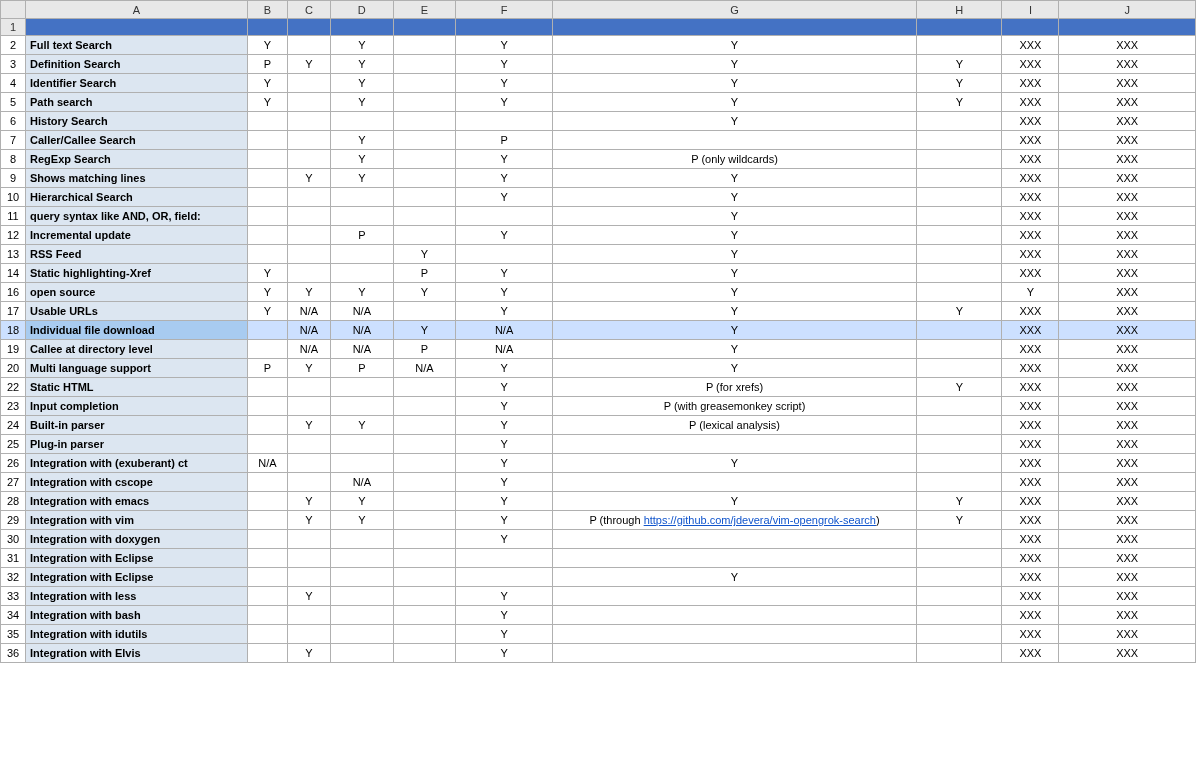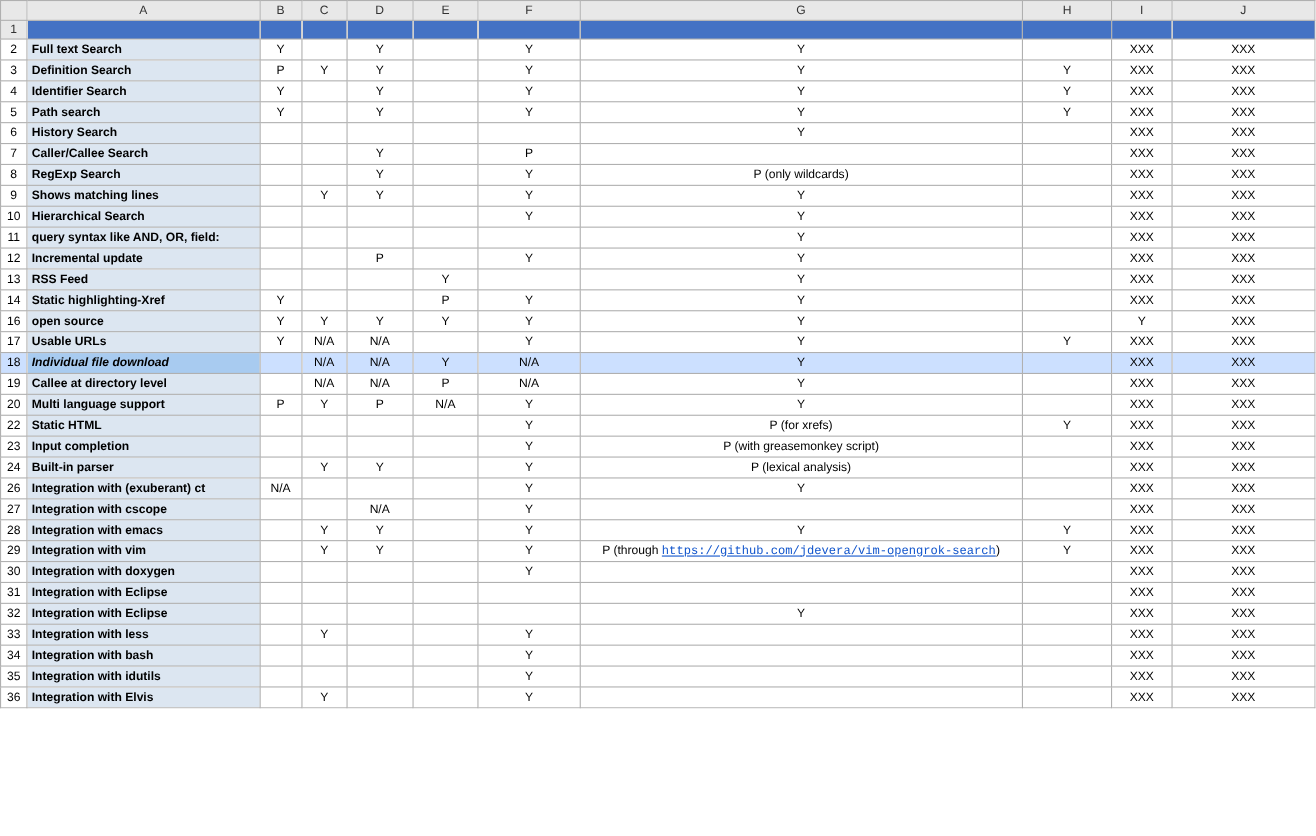--- a/index.html
+++ b/index.html
@@ -77,21 +77,20 @@
     .col-g { width: 320px; min-width: 320px; text-align: center; }
     .col-h { width: 75px; min-width: 75px; text-align: center; }
     .col-i { width: 50px; min-width: 50px; text-align: center; }
     .col-j { width: 120px; min-width: 120px; text-align: center; }
     
     .selected-row td {
       background: #cce0ff !important;
     }
     .selected-row td.col-a {
       background: #a8cbf0 !important;
-      font-style: italic;
     }
     
     .feature-header th {
       background: #4472c4;
       color: #fff;
       font-weight: bold;
     }
     tr td { height: 19px; }
   </style>
 </head>
@@ -396,20 +395,33 @@
         <td class="col-c">Y</td>
         <td class="col-d">Y</td>
         <td class="col-e"></td>
         <td class="col-f">Y</td>
         <td class="col-g">P (lexical analysis)</td>
         <td class="col-h"></td>
         <td class="col-i">XXX</td>
         <td class="col-j">XXX</td>
       </tr>
       <tr class="data-row">
+        <td class="row-num">25</td>
+        <td class="col-a">Plug-in parser</td>
+        <td class="col-b"></td>
+        <td class="col-c"></td>
+        <td class="col-d"></td>
+        <td class="col-e"></td>
+        <td class="col-f">Y</td>
+        <td class="col-g"></td>
+        <td class="col-h"></td>
+        <td class="col-i">XXX</td>
+        <td class="col-j">XXX</td>
+      </tr>
+      <tr class="data-row">
         <td class="row-num">26</td>
         <td class="col-a">Integration with (exuberant) ct</td>
         <td class="col-b">N/A</td>
         <td class="col-c"></td>
         <td class="col-d"></td>
         <td class="col-e"></td>
         <td class="col-f">Y</td>
         <td class="col-g">Y</td>
         <td class="col-h"></td>
         <td class="col-i">XXX</td>
@@ -442,21 +454,21 @@
         <td class="col-j">XXX</td>
       </tr>
       <tr class="data-row">
         <td class="row-num">29</td>
         <td class="col-a">Integration with vim</td>
         <td class="col-b"></td>
         <td class="col-c">Y</td>
         <td class="col-d">Y</td>
         <td class="col-e"></td>
         <td class="col-f">Y</td>
-        <td class="col-g">P (through <span style="color: rgb(17, 85, 204); text-decoration: underline; font-family: Liberation Mono, monospace;">https://github.com/jdevera/vim-opengrok-search</span>)</td>
+        <td class="col-g">P (through <span style="color: rgb(17, 85, 204); text-decoration: underline;">https://github.com/jdevera/vim-opengrok-search</span>)</td>
         <td class="col-h">Y</td>
         <td class="col-i">XXX</td>
         <td class="col-j">XXX</td>
       </tr>
       <tr class="data-row">
         <td class="row-num">30</td>
         <td class="col-a">Integration with doxygen</td>
         <td class="col-b"></td>
         <td class="col-c"></td>
         <td class="col-d"></td>

